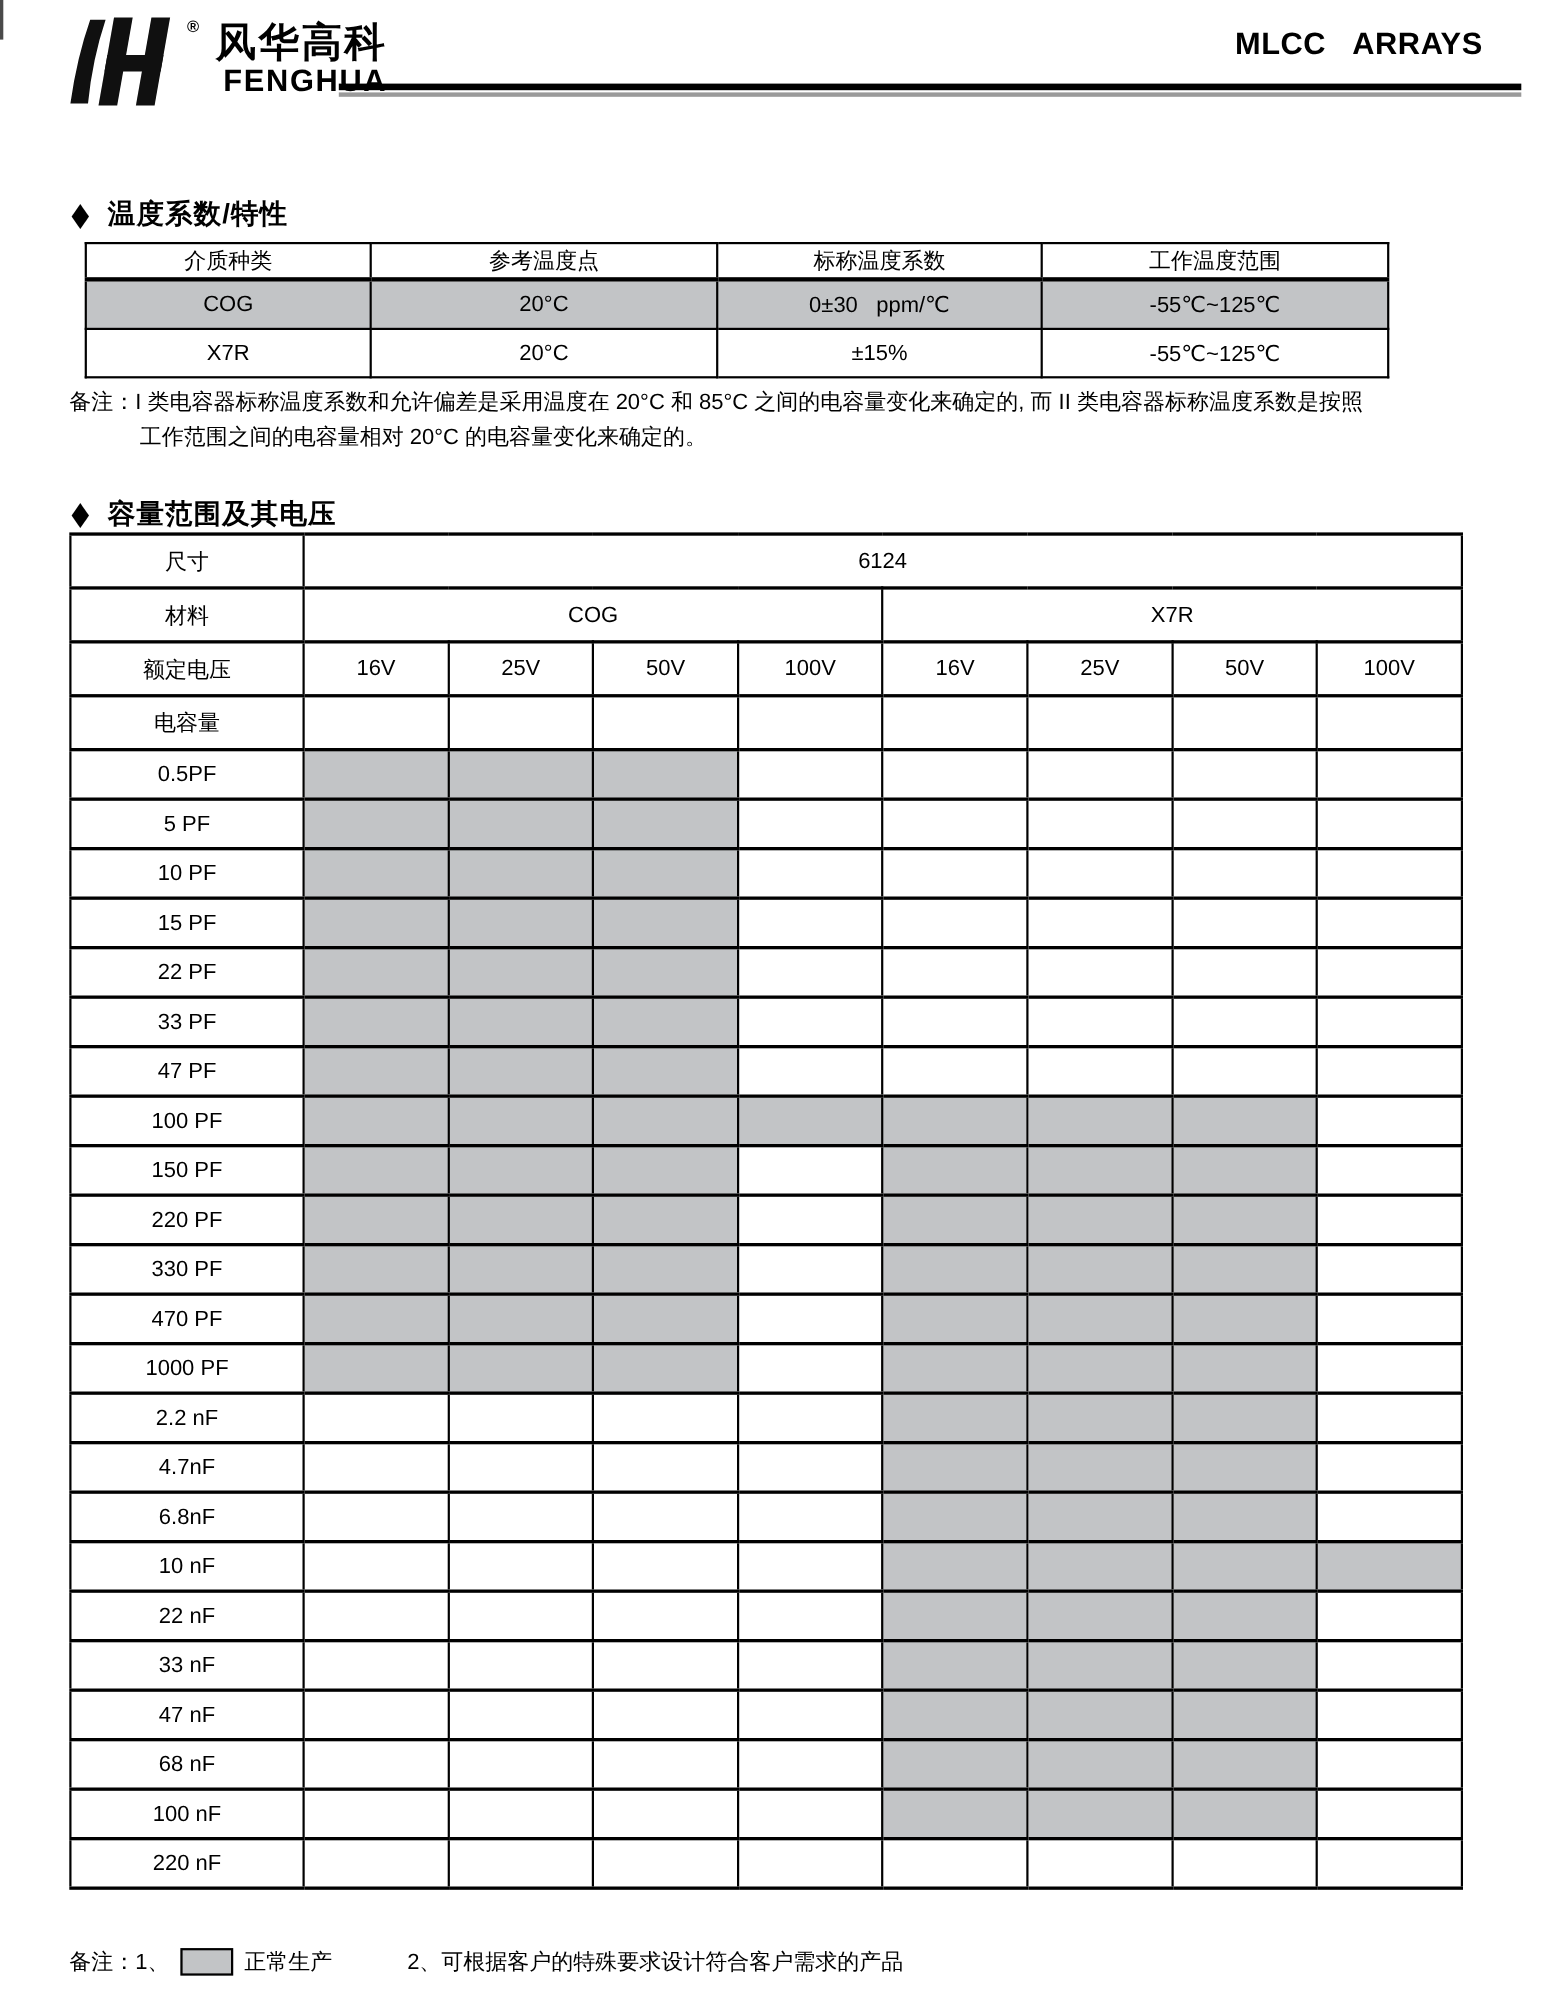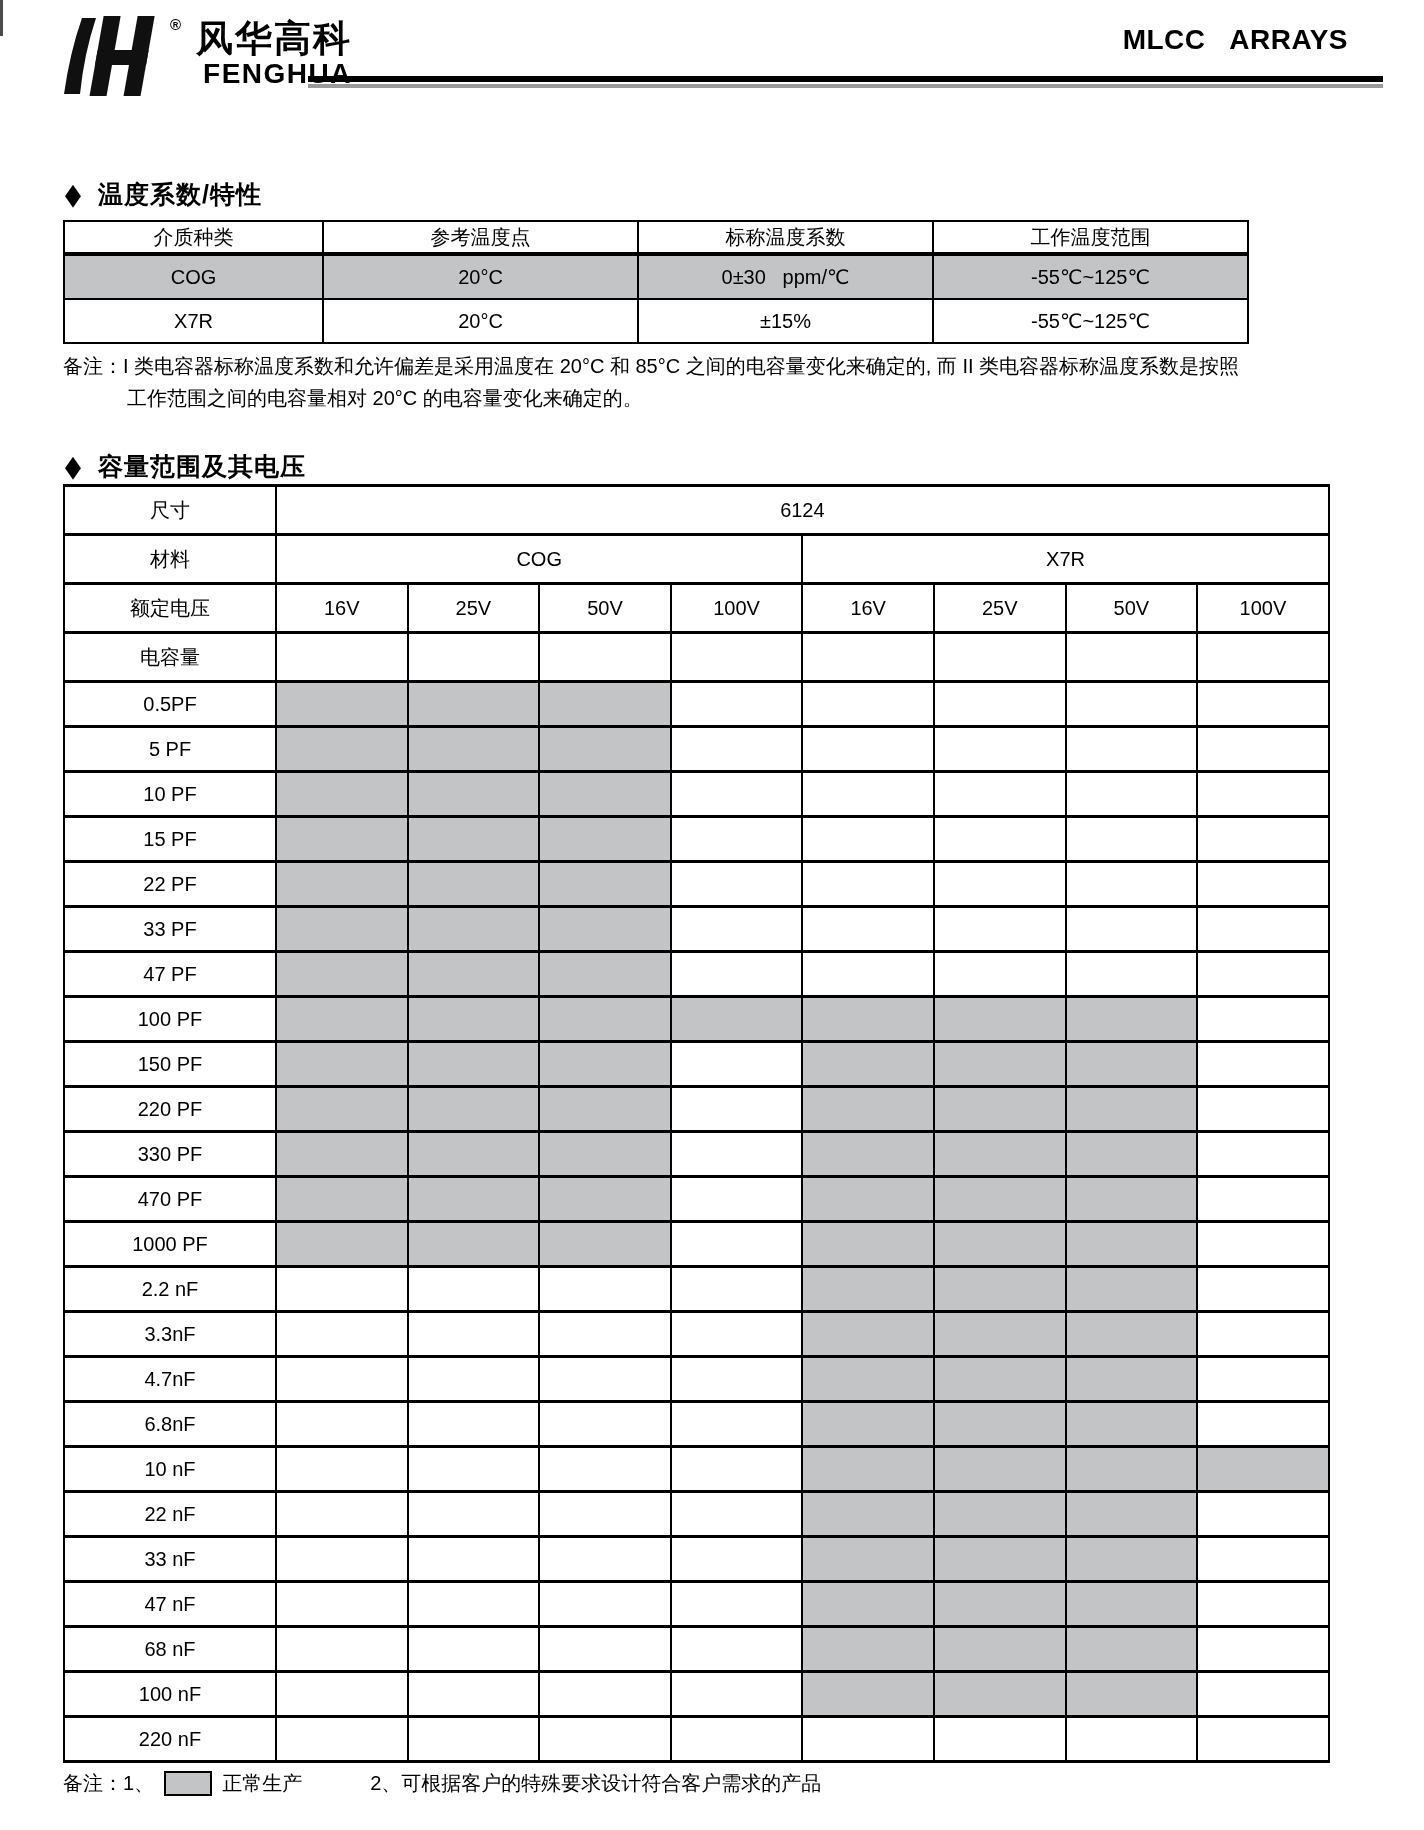--- a/index.html
+++ b/index.html
@@ -30,21 +30,21 @@
   .sec-title{position:absolute;font-size:25px;font-weight:bold;letter-spacing:1px;display:flex;align-items:center;}
   .sec-title .diamond{font-size:26px;margin-right:14px;transform:scale(.8,1.15);display:inline-block;}
   .sec1-title{left:63px;top:178px;}
   .sec2-title{left:63px;top:450px;}
 
   
   table{border-collapse:collapse;table-layout:fixed;}
   td,th{border:2px solid #000;text-align:center;vertical-align:middle;
         font-weight:normal;white-space:pre;overflow:hidden;padding:0;}
 
-  .t-temp{position:absolute;left:63px;top:220px;width:1184px;font-size:20px;}
+  .t-temp{position:absolute;left:77px;top:220px;width:1184px;font-size:20px;}
   .t-temp th{height:30px;border-bottom-width:4px;font-size:20px;}
   .t-temp td{height:42px;}
   .t-temp tr.hl td{background:#c2c4c6;}
 
   .t-note{position:absolute;left:63px;top:350px;font-size:20px;line-height:32px;white-space:nowrap;}
   .t-note .indent{margin-left:64px;}
 
   .t-cap{position:absolute;left:63px;top:484px;width:1265px;font-size:20px;}
   .t-cap td{height:42px;border-top-width:3px;border-bottom-width:3px;}
   .t-cap tr.hdr td{height:46px;}
@@ -323,31 +323,20 @@
           <td></td>
           <td></td>
           <td></td>
           <td></td>
           <td class="filled"></td>
           <td class="filled"></td>
           <td class="filled"></td>
           <td></td>
         </tr>
         <tr>
-          <td>3.3nF</td>
-          <td></td>
-          <td></td>
-          <td></td>
-          <td></td>
-          <td class="filled"></td>
-          <td class="filled"></td>
-          <td class="filled"></td>
-          <td></td>
-        </tr>
-        <tr>
           <td>4.7nF</td>
           <td></td>
           <td></td>
           <td></td>
           <td></td>
           <td class="filled"></td>
           <td class="filled"></td>
           <td class="filled"></td>
           <td></td>
         </tr>

